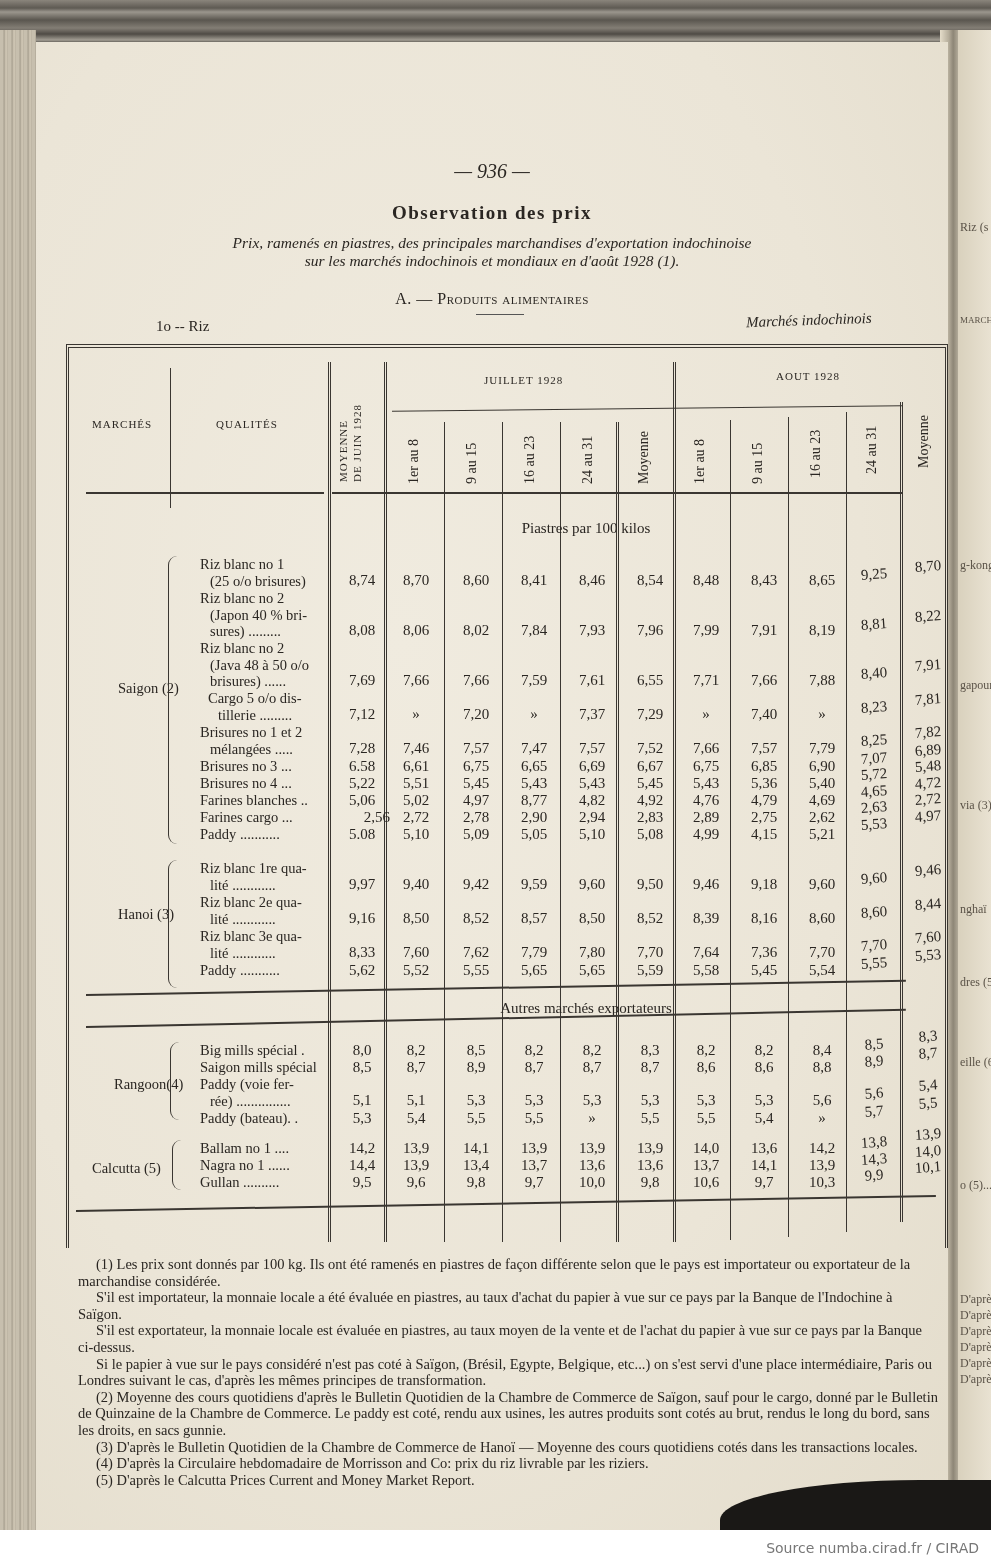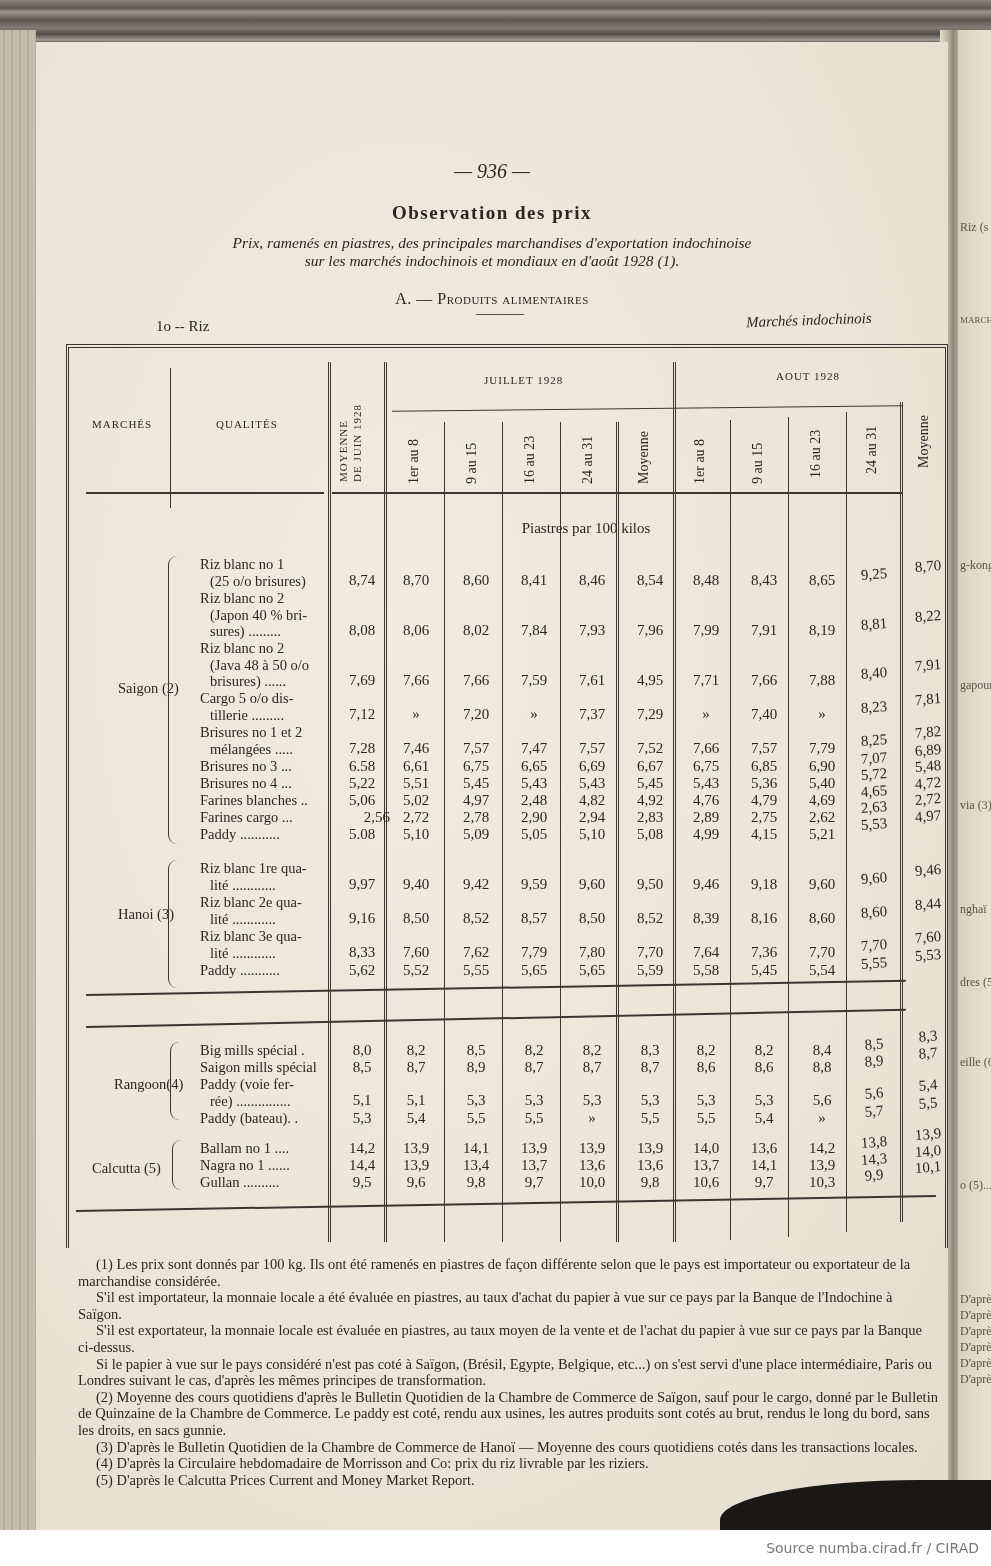--- a/index.html
+++ b/index.html
@@ -179,27 +179,27 @@
         <div class="quality" style="top: 598px;">
           <div class="q-line">Riz blanc no 2</div>
           <div class="q-line indent">(Java 48 à 50 o/o</div>
           <div class="q-line indent">brisures) ......</div>
         </div>
         <div class="cell col-0" style="left: 298px; top: 630px;">7,69</div>
         <div class="cell col-1" style="left: 352px; top: 630px;">7,66</div>
         <div class="cell col-2" style="left: 412px; top: 630px;">7,66</div>
         <div class="cell col-3" style="left: 470px; top: 630px;">7,59</div>
         <div class="cell col-4" style="left: 528px; top: 630px;">7,61</div>
-        <div class="cell col-5" style="left: 586px; top: 630px;">4,95</div>
+        <div class="cell col-5" style="left: 586px; top: 630px;">6,55</div>
         <div class="cell col-6" style="left: 642px; top: 630px;">7,71</div>
         <div class="cell col-7" style="left: 700px; top: 630px;">7,66</div>
         <div class="cell col-8" style="left: 758px; top: 630px;">7,88</div>
         <div class="cell col-9" style="left: 810px; top: 623px; transform: rotate(-4deg);">8,40</div>
         <div class="cell col-10" style="left: 864px; top: 615px; transform: rotate(-4deg);">7,91</div>
-        <div class="quality" style="top: 648px;">
+        <div class="quality" style="top: 648px; margin-left: 8px;">
           <div class="q-line">Cargo 5 o/o dis-</div>
           <div class="q-line indent">tillerie .........</div>
         </div>
         <div class="cell col-0" style="left: 298px; top: 664px;">7,12</div>
         <div class="cell col-1" style="left: 352px; top: 664px;">»</div>
         <div class="cell col-2" style="left: 412px; top: 664px;">7,20</div>
         <div class="cell col-3" style="left: 470px; top: 664px;">»</div>
         <div class="cell col-4" style="left: 528px; top: 664px;">7,37</div>
         <div class="cell col-5" style="left: 586px; top: 664px;">7,29</div>
         <div class="cell col-6" style="left: 642px; top: 664px;">»</div>
@@ -249,21 +249,21 @@
         <div class="cell col-7" style="left: 700px; top: 733px;">5,36</div>
         <div class="cell col-8" style="left: 758px; top: 733px;">5,40</div>
         <div class="cell col-9" style="left: 810px; top: 724px; transform: rotate(-4deg);">5,72</div>
         <div class="cell col-10" style="left: 864px; top: 716px; transform: rotate(-4deg);">5,48</div>
         <div class="quality" style="top: 750px;">
           <div class="q-line">Farines blanches ..</div>
         </div>
         <div class="cell col-0" style="left: 298px; top: 750px;">5,06</div>
         <div class="cell col-1" style="left: 352px; top: 750px;">5,02</div>
         <div class="cell col-2" style="left: 412px; top: 750px;">4,97</div>
-        <div class="cell col-3" style="left: 470px; top: 750px;">2,48</div>
+        <div class="cell col-3" style="left: 470px; top: 750px;">8,77</div>
         <div class="cell col-4" style="left: 528px; top: 750px;">4,82</div>
         <div class="cell col-5" style="left: 586px; top: 750px;">4,92</div>
         <div class="cell col-6" style="left: 642px; top: 750px;">4,76</div>
         <div class="cell col-7" style="left: 700px; top: 750px;">4,79</div>
         <div class="cell col-8" style="left: 758px; top: 750px;">4,69</div>
         <div class="cell col-9" style="left: 810px; top: 741px; transform: rotate(-4deg);">4,65</div>
         <div class="cell col-10" style="left: 864px; top: 733px; transform: rotate(-4deg);">4,72</div>
         <div class="quality" style="top: 767px;">
           <div class="q-line">Farines cargo ...</div>
         </div>
@@ -449,20 +449,21 @@
         <div class="cell col-7" style="left: 700px; top: 1132px;">9,7</div>
         <div class="cell col-8" style="left: 758px; top: 1132px;">10,3</div>
         <div class="cell col-9" style="left: 810px; top: 1125px; transform: rotate(-4deg);">9,9</div>
         <div class="cell col-10" style="left: 864px; top: 1117px; transform: rotate(-4deg);">10,1</div>
       </div>
 
     <div class="market" style="left:82px;top:864px">Hanoi (3)</div>
     <div class="brace" style="left:132px;top:818px;height:128px"></div>
 
     <div class="hline" style="left:50px;top:952px;width:820px;transform:rotate(-1deg);transform-origin:left"></div>
+    <div class="unit u2">Autres marchés exportateurs</div>
     <div class="hline" style="left:50px;top:984px;width:820px;transform:rotate(-1.2deg);transform-origin:left"></div>
 
     <div class="market" style="left:78px;top:1034px">Rangoon(4)</div>
     <div class="brace" style="left:134px;top:1000px;height:78px"></div>
 
     <div class="market" style="left:56px;top:1118px">Calcutta (5)</div>
     <div class="brace" style="left:136px;top:1098px;height:50px"></div>
 
     <div class="hline" style="left:40px;top:1168px;width:860px;transform:rotate(-1deg);transform-origin:left"></div>
 

